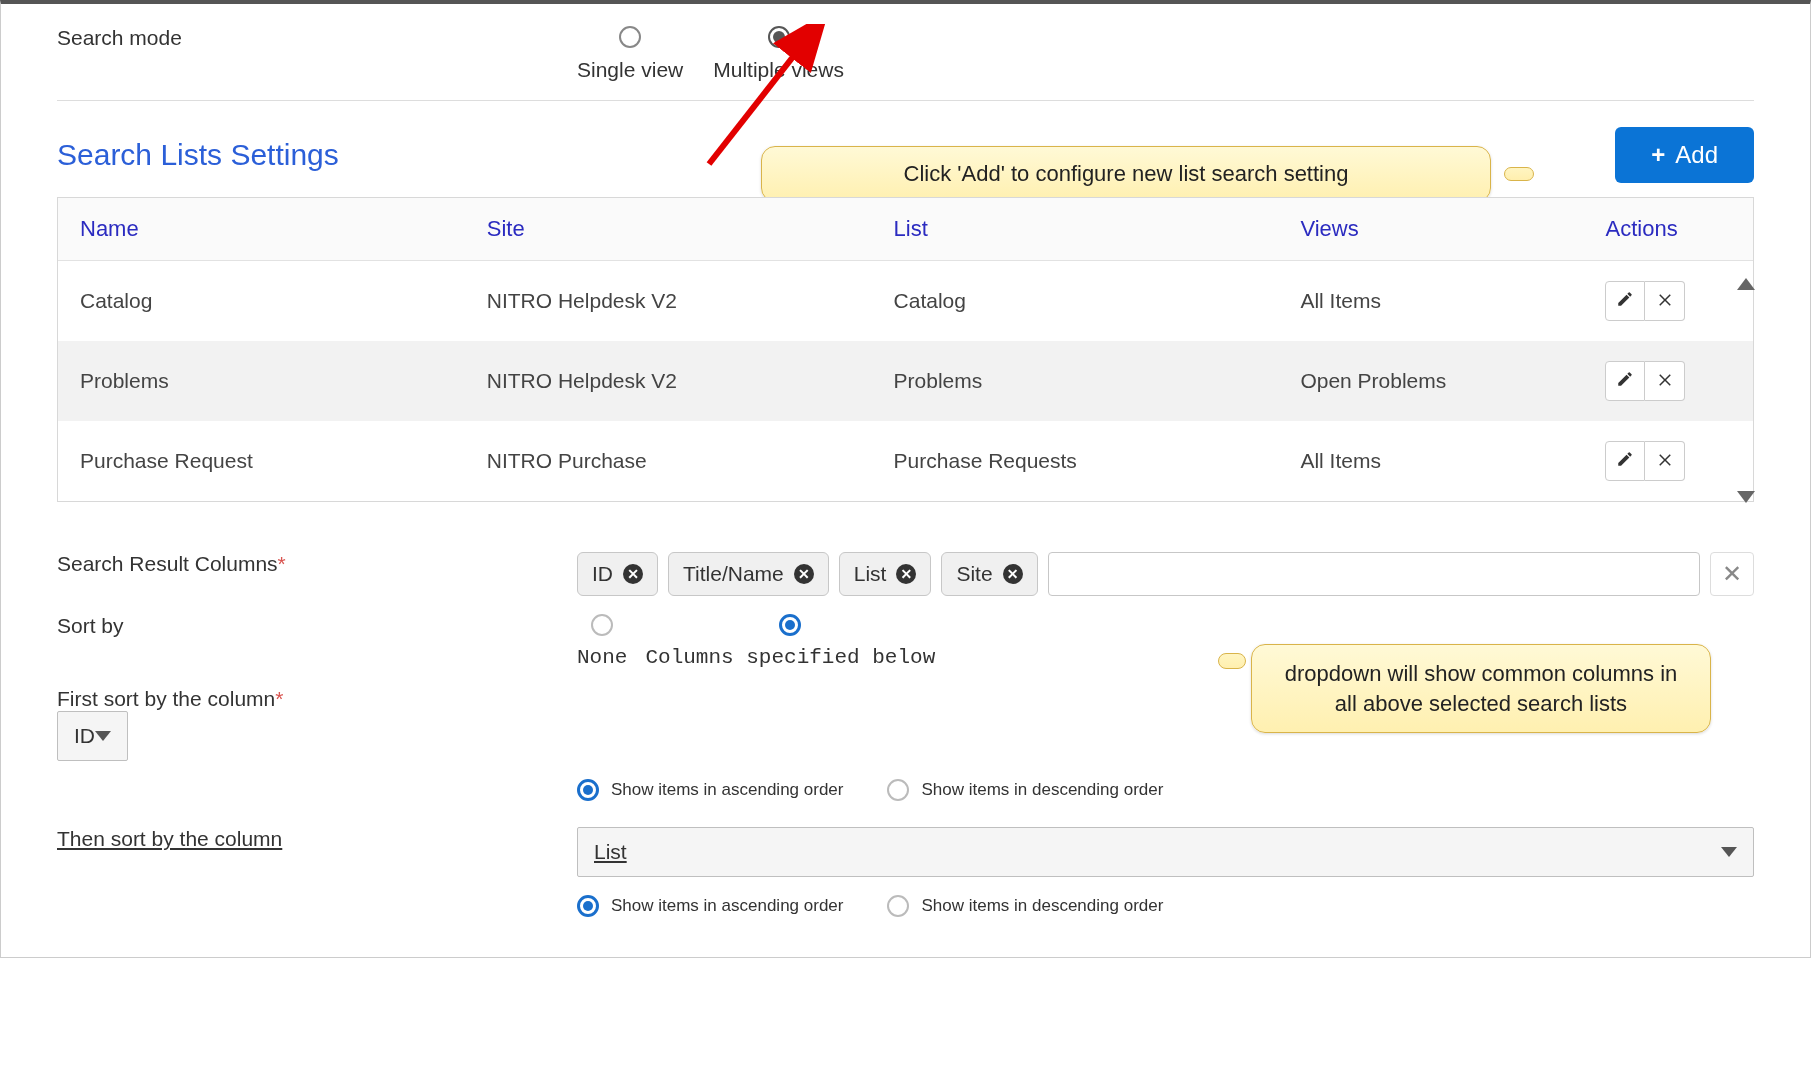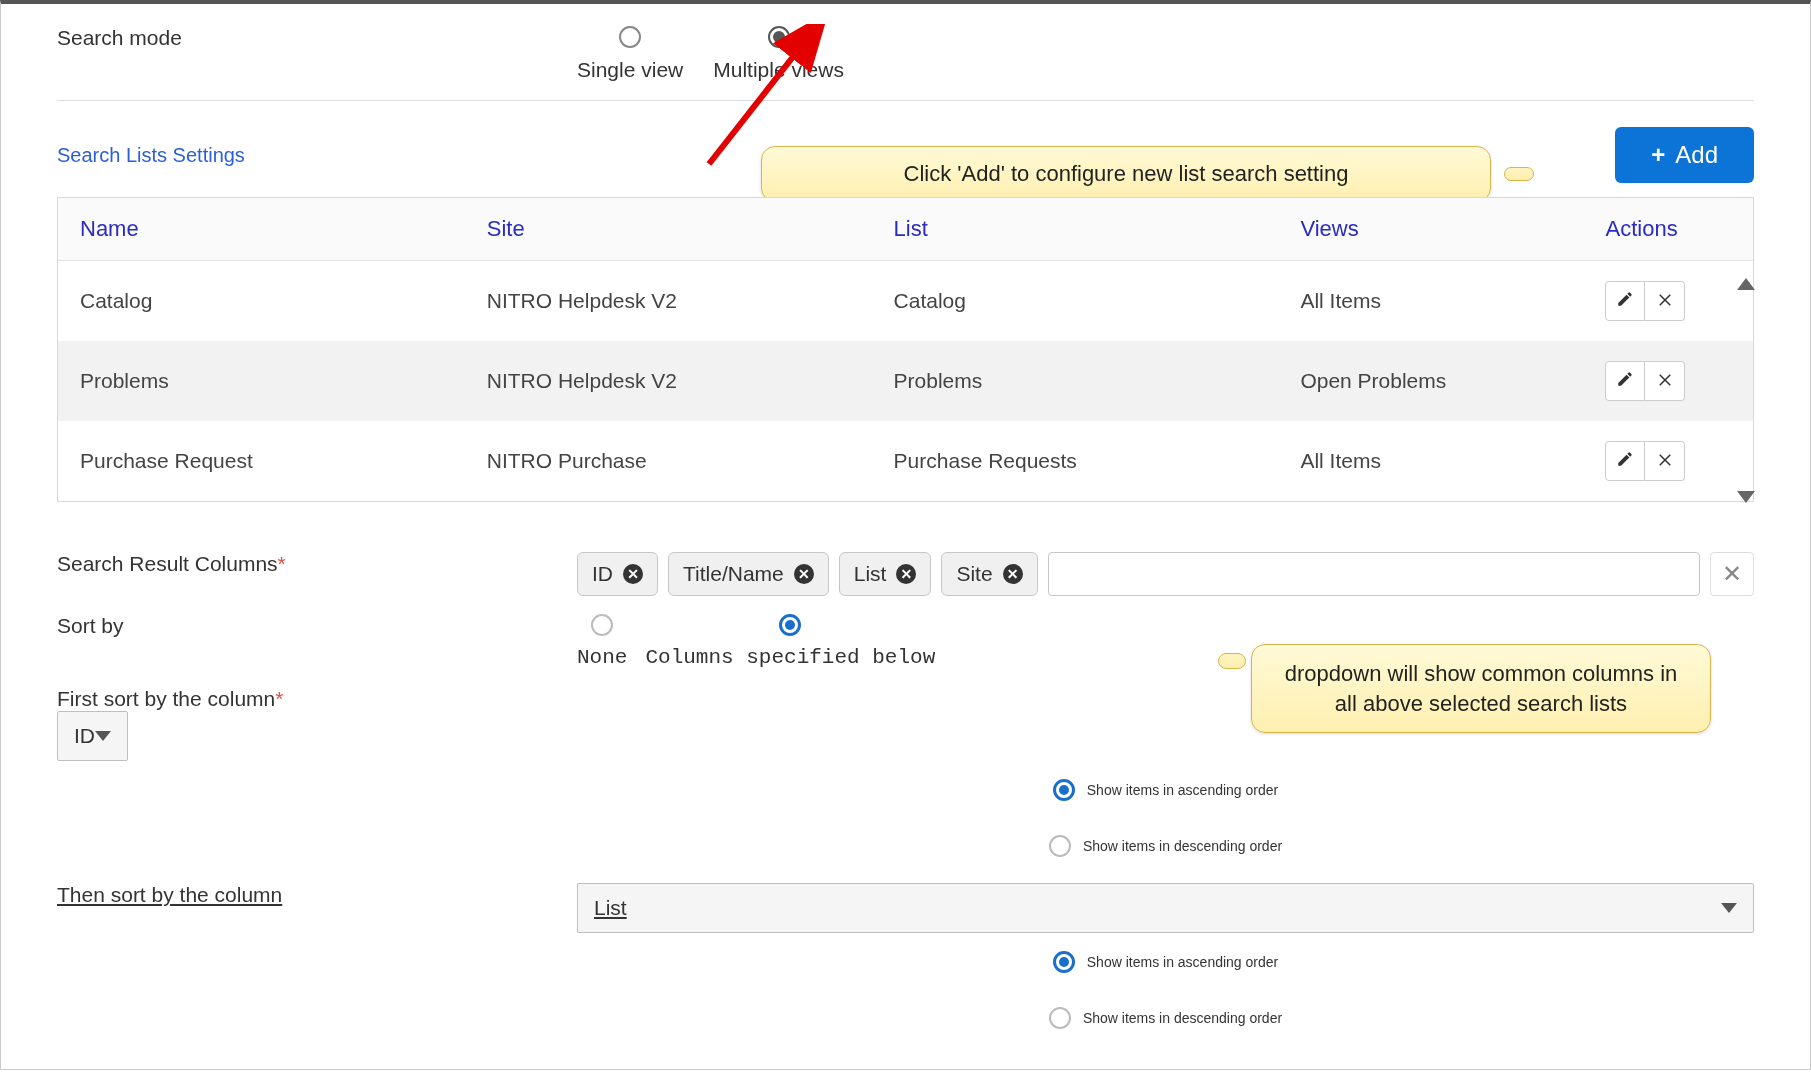--- a/index.html
+++ b/index.html
@@ -65,21 +65,21 @@
     margin: 12px 0 26px 0;
   }
 
   .section-header {
     display: flex;
     align-items: center;
     justify-content: space-between;
     margin-bottom: 14px;
   }
   .section-title {
-    font-size: 20px;
+    font-size: 30px;
     color: #2b5fd8;
   }
   .btn-add {
     background: #0b74d6;
     color: #fff;
     border: none;
     border-radius: 6px;
     padding: 14px 36px;
     font-size: 24px;
     cursor: pointer;
@@ -263,27 +263,26 @@
     border-radius: 2px;
   }
   .select-box .caret {
     width: 0; height: 0;
     border-left: 8px solid transparent;
     border-right: 8px solid transparent;
     border-top: 10px solid #555;
   }
   .order-row {
     display: flex;
-    gap: 34px;
+    gap: 44px;
     margin-top: 18px;
     margin-bottom: 26px;
     margin-left: 520px;
     align-items: center;
-    font-size: 14px;
-    flex-direction: column;
+    font-size: 17px;
   }
   .order-opt {
     display: flex;
     align-items: center;
     gap: 12px;
     cursor: pointer;
   }
 </style>
 </head>
 <body>

